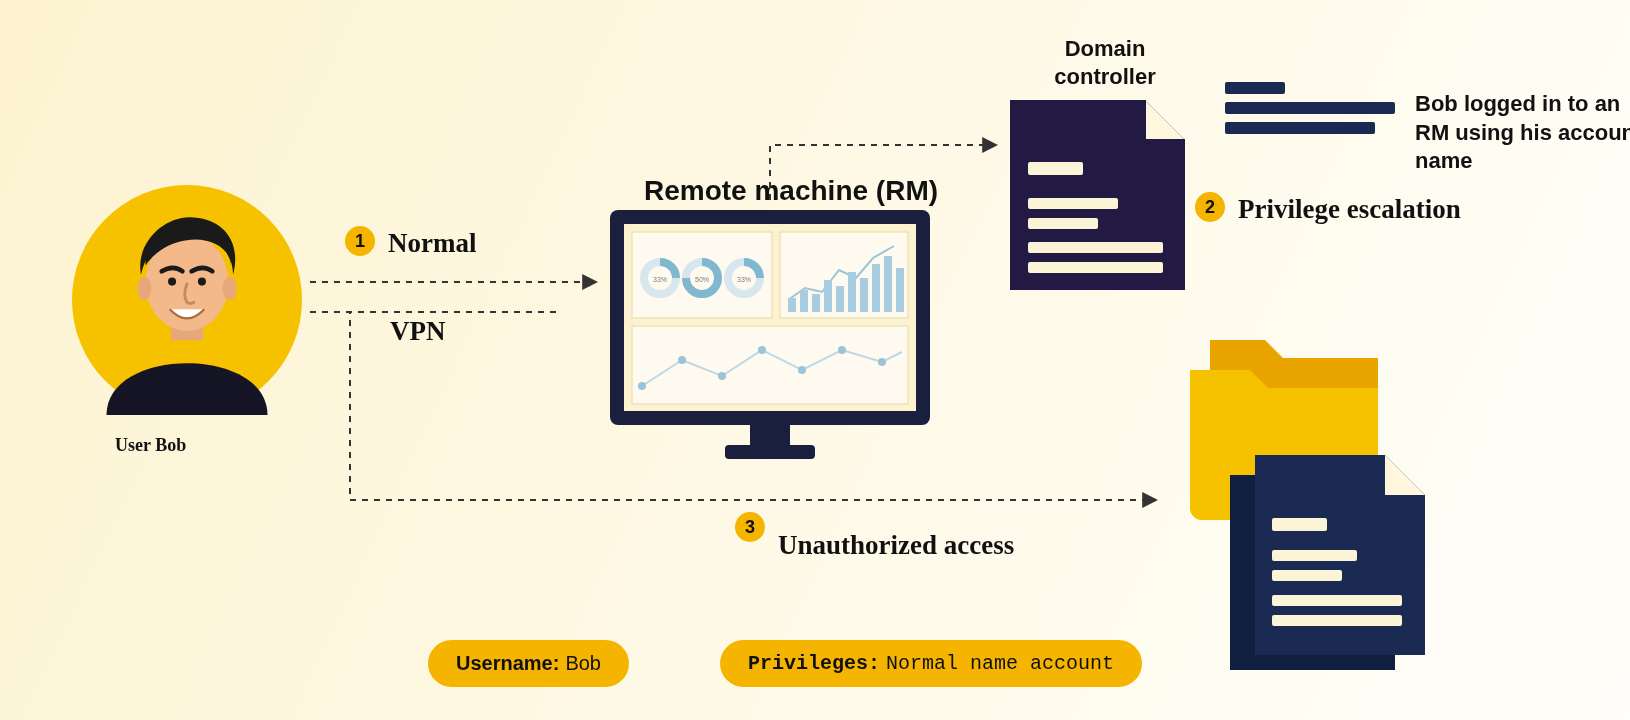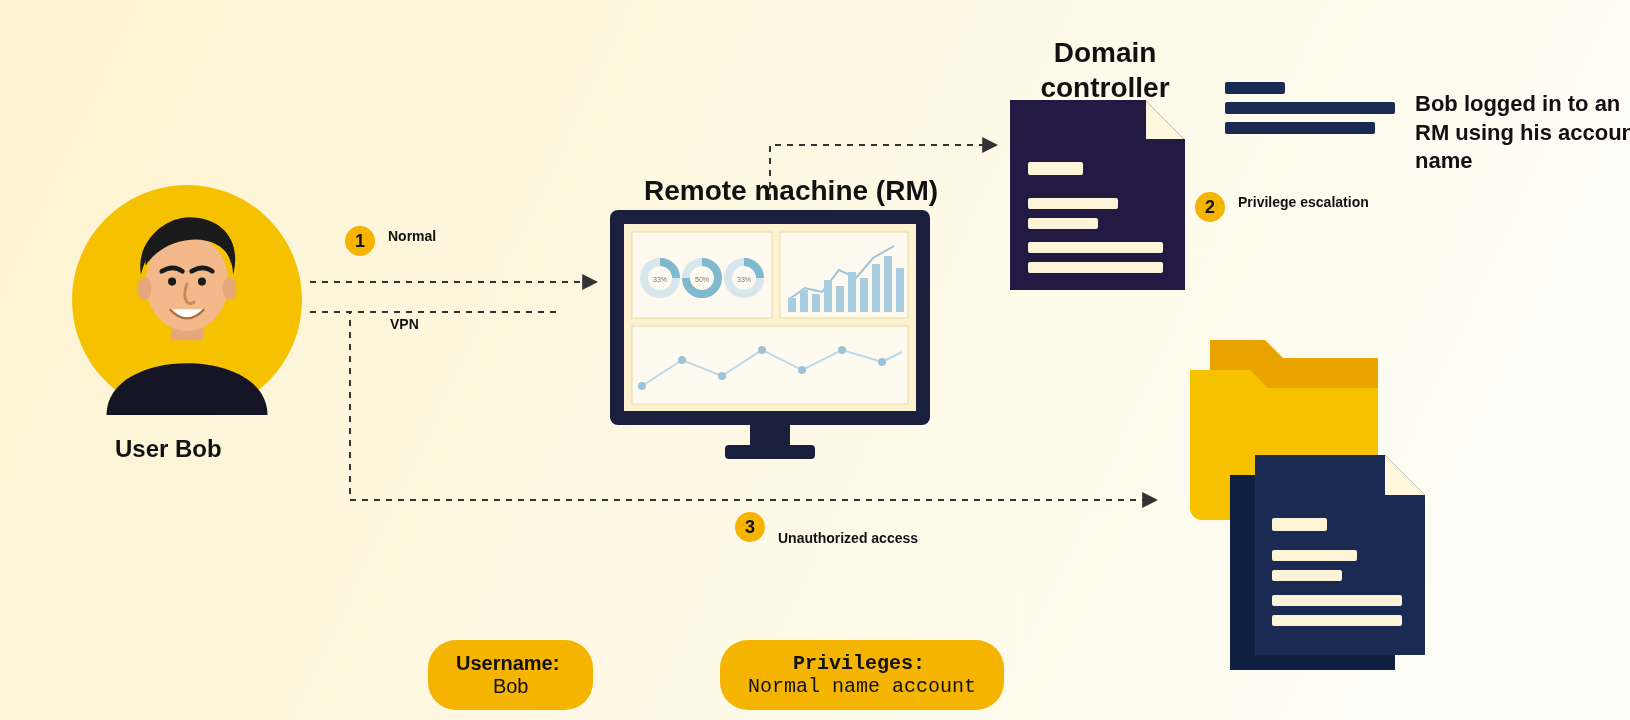--- a/index.html
+++ b/index.html
@@ -8,54 +8,54 @@
     background:linear-gradient(115deg,#fdf3d0 0%,#fef9e6 50%,#fffefa 100%);
     font-family:"Segoe UI",Arial,sans-serif;
     color:#111;
     position:relative;
     overflow:hidden;
   }
   .abs{position:absolute;}
 
   
   .avatar-wrap{left:72px;top:185px;width:230px;height:230px;}
-  .avatar-label{left:115px;top:435px;font-size:24px;font-weight:700;}
+  .avatar-label{left:115px;top:435px;font-size:18px;font-weight:700;font-family:Liberation Serif, serif;}
 
   
   .badge{
     width:30px;height:30px;border-radius:50%;
     background:#f4b400;display:flex;align-items:center;justify-content:center;
     font-weight:700;font-size:18px;color:#111;
   }
-  .step-label{font-size:14px;font-weight:700;}
+  .step-label{font-size:27px;font-weight:700;font-family:Liberation Serif, serif;}
 
   
   .rm-label{left:644px;top:175px;font-size:28px;font-weight:700;}
   .monitor{left:610px;top:210px;width:320px;height:250px;}
 
   
-  .dc-label{left:1015px;top:35px;font-size:28px;font-weight:700;text-align:center;width:180px;line-height:1.25;}
+  .dc-label{left:1015px;top:35px;font-size:22px;font-weight:700;text-align:center;width:180px;line-height:1.25;}
   .dc{left:1010px;top:100px;width:175px;height:190px;}
 
   
   .loglines{left:1225px;top:82px;}
   .loglines div{background:#1a2a52;height:12px;margin-bottom:8px;border-radius:2px;}
   .log1{width:60px;} .log2{width:170px;} .log3{width:150px;}
   .log-caption{left:1415px;top:90px;width:230px;font-size:22px;font-weight:700;line-height:1.3;}
 
   
   .files{left:1170px;top:310px;width:260px;height:380px;}
 
   
   svg.arrows{position:absolute;left:0;top:0;width:1630px;height:720px;pointer-events:none;}
 
   
   .pill{
     background:#f4b400;border-radius:28px;
-    padding:12px 28px;font-size:20px;display:flex;align-items:center;flex-direction:column;
+    padding:12px 28px;font-size:20px;display:flex;align-items:center;
   }
   .pill b{font-weight:700;margin-right:6px;}
 </style>
 </head>
 <body>
 
 <div class="abs avatar-wrap">
   <svg viewBox="0 0 200 200" width="230" height="230">
     <circle cx="100" cy="100" r="100" fill="#f6c200"></circle>
 

